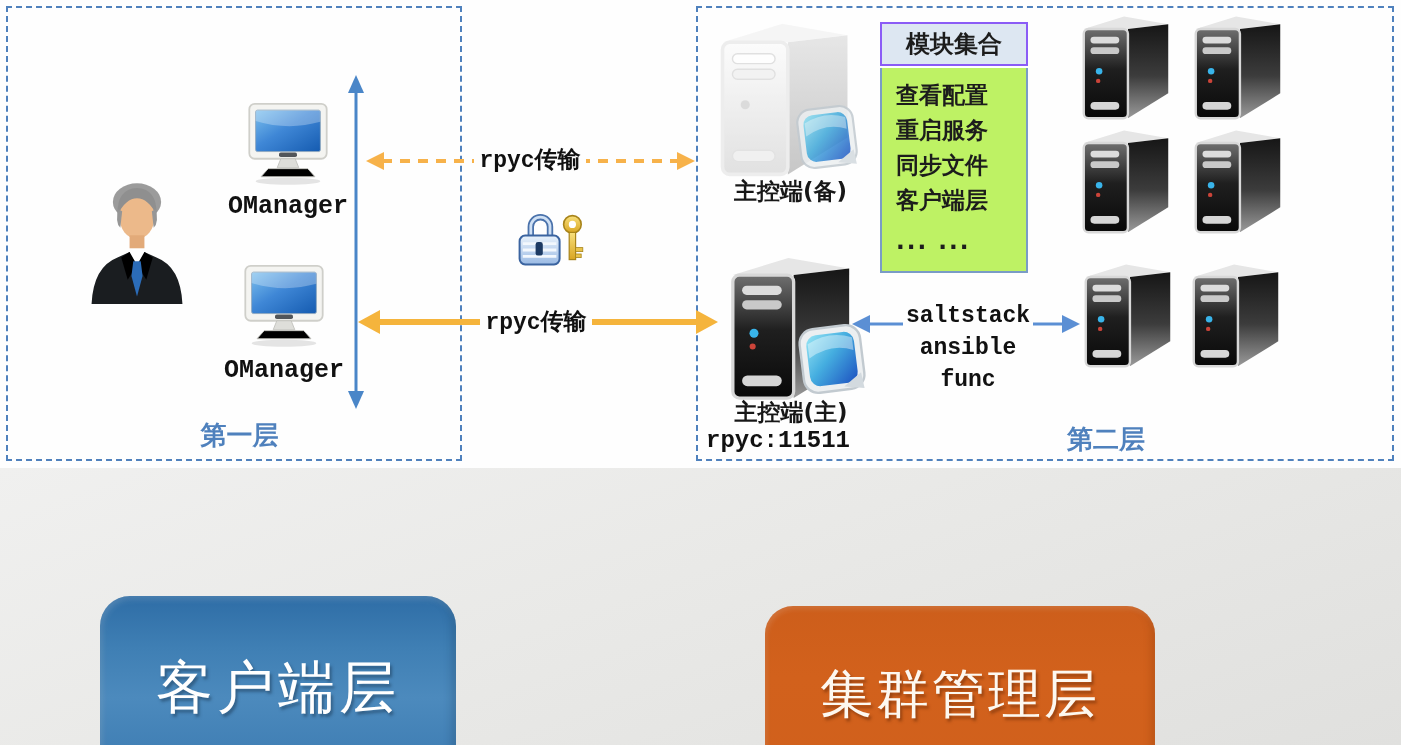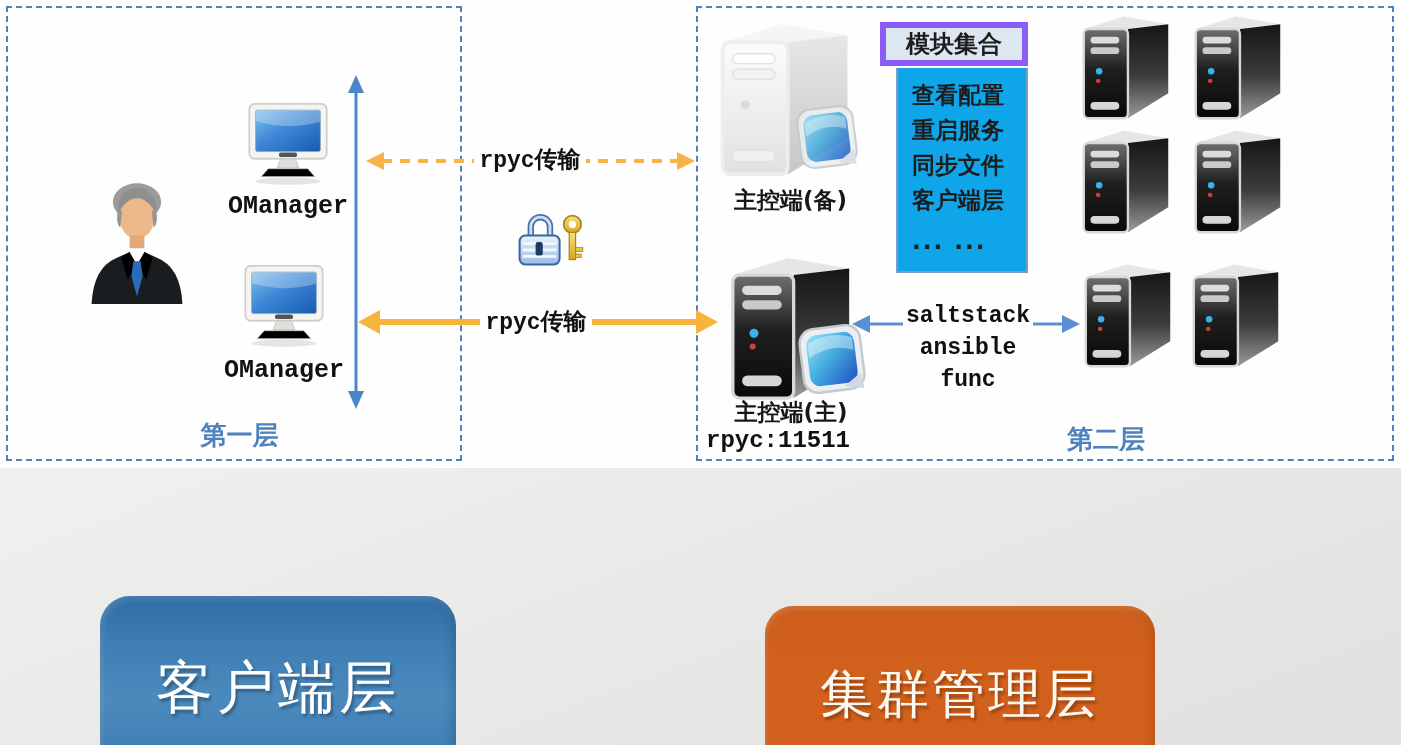--- a/index.html
+++ b/index.html
@@ -23,25 +23,25 @@
   .cn-bold { font-weight:bold; color:#171717; font-size:23px; text-align:center; }
   .mono { font-family:"Liberation Mono","DejaVu Sans Mono",monospace; font-weight:bold; color:#111; }
   .caption { color:#4f81bd; font-weight:600; font-size:26px; text-align:center; }
 
   .link-label { font-family:"Liberation Mono","DejaVu Sans Mono","DejaVu Sans",monospace;
                 font-weight:bold; font-size:23px; color:#111; background:#fefefe;
                 text-align:center; line-height:30px; }
 
   
   #module-box { left:880px; top:22px; width:148px; }
-  #module-header { border:6px solid #8b5cf6; background:#dde7f2; height:44px;
+  #module-header { border:2px solid #8b5cf6; background:#dde7f2; height:44px;
                    display:flex; align-items:center; justify-content:center;
                    font-weight:bold; font-size:24px; color:#1c1c1c; }
-  #module-body { border:2px solid #7a9cc6; border-top:none; background:#0ea5e9;
-                 margin-top:2px; padding:10px 0 12px 14px;margin-left:16px; }
+  #module-body { border:2px solid #7a9cc6; border-top:none; background:#bef264;
+                 margin-top:2px; padding:10px 0 12px 14px; }
   .module-item { font-weight:600; font-size:23px; color:#1c1c1c; line-height:35px; white-space:nowrap; }
   .module-item.dots { letter-spacing:2px; margin-top:6px; }
 
   
   .protocol { width:150px; text-align:center; font-size:23px;margin-top:24px; }
   .protocol span { display:inline-block; background:#fefefe; padding:0 3px; }
 
   
   .badge { display:flex; align-items:center; justify-content:center; color:#fff;margin-top:48px; }
   #client-badge { left:100px; top:548px; width:356px; height:185px; border-radius:30px;
@@ -233,21 +233,21 @@
 
   
   
   <g></g>
   <svg class="abs icon" style="left:714px;top:14px;opacity:.62" width="142" height="166">
     <use href="#sym-tower-light"></use>
   </svg>
   <svg class="abs icon" style="left:794px;top:92px;opacity:.85" width="66" height="90">
     <use href="#sym-shield"></use>
   </svg>
-  <div class="abs cn-bold" style="left:698px;top:185px;width:185px">主控端(备)</div>
+  <div class="abs cn-bold" style="left:698px;top:176px;width:185px">主控端(备)</div>
 
   
   <div id="module-box" class="abs">
     <div id="module-header">模块集合</div>
     <div id="module-body">
       <div class="module-item">查看配置</div>
       <div class="module-item">重启服务</div>
       <div class="module-item">同步文件</div>
       <div class="module-item">客户端层</div>
       <div class="module-item dots">... ...</div>

